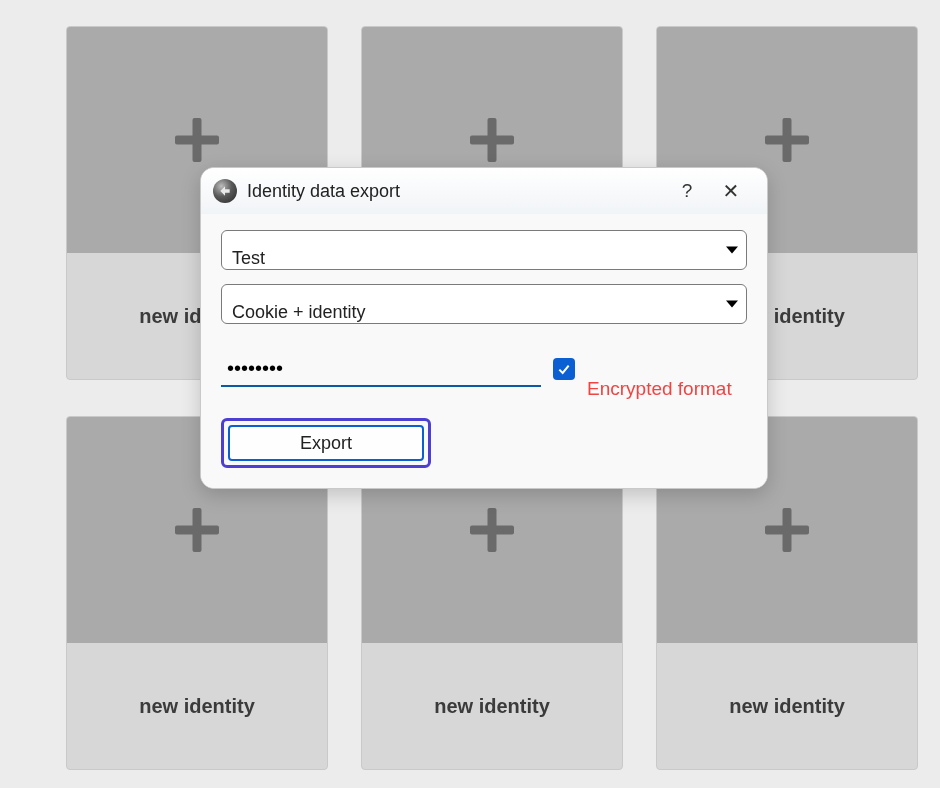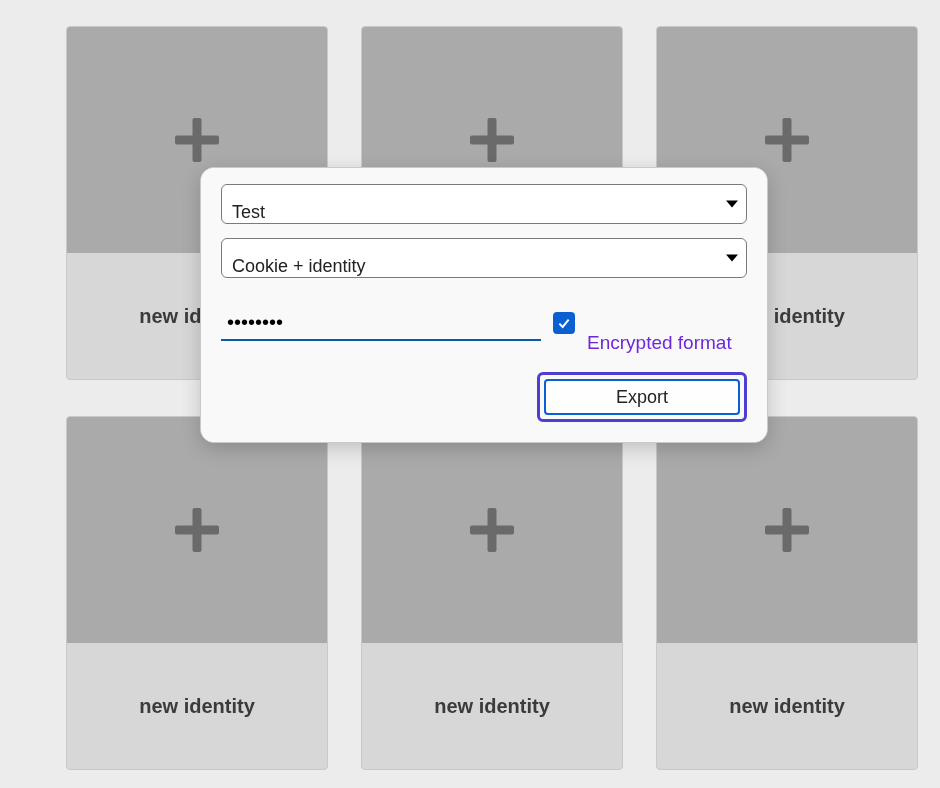--- a/index.html
+++ b/index.html
@@ -176,28 +176,28 @@
     border-radius: 4px;
     background: #0a5fd3;
     display: flex;
     align-items: center;
     justify-content: center;
     cursor: pointer;
   }
   .cb svg { width: 16px; height: 16px; stroke: #fff; stroke-width: 3; fill: none; }
   .cb-label {
     font-size: 19px;
-    color: #6d28d9;
+    color: #ef4444;
     margin-top: 40px;
   }
 
   
   .export-row {
     display: flex;
-    justify-content: flex-end;
+    justify-content: flex-start;
     margin-top: 18px;
   }
   .export-hl {
     padding: 4px;
     border: 3px solid #4d3fd1;
     border-radius: 6px;
   }
   .export-btn {
     width: 196px;
     height: 36px;
@@ -245,20 +245,31 @@
   </div>
   <div class="card">
     <div class="card-top">
       <div class="plus-icon"></div>
     </div>
     <div class="card-bottom">new identity</div>
   </div>
 </div>
 
 <div class="modal">
+  <div class="modal-title">
+    <div class="app-icon">
+      <svg viewBox="0 0 24 24">
+          <path d="M4 12 L12 4 L12 9 L20 9 L20 15 L12 15 L12 20 Z" fill="#e9e9e9"></path>
+        </svg>
+    </div>
+    <span>Identity data export</span>
+    <div class="title-spacer"></div>
+    <button class="title-btn">?</button>
+    <button class="title-btn close">✕</button>
+  </div>
 
   <div class="modal-body">
 
     <div class="combo">
       <span>Test</span>
       <span class="caret"></span>
     </div>
 
     <div class="combo second">
       <span>Cookie + identity</span>

